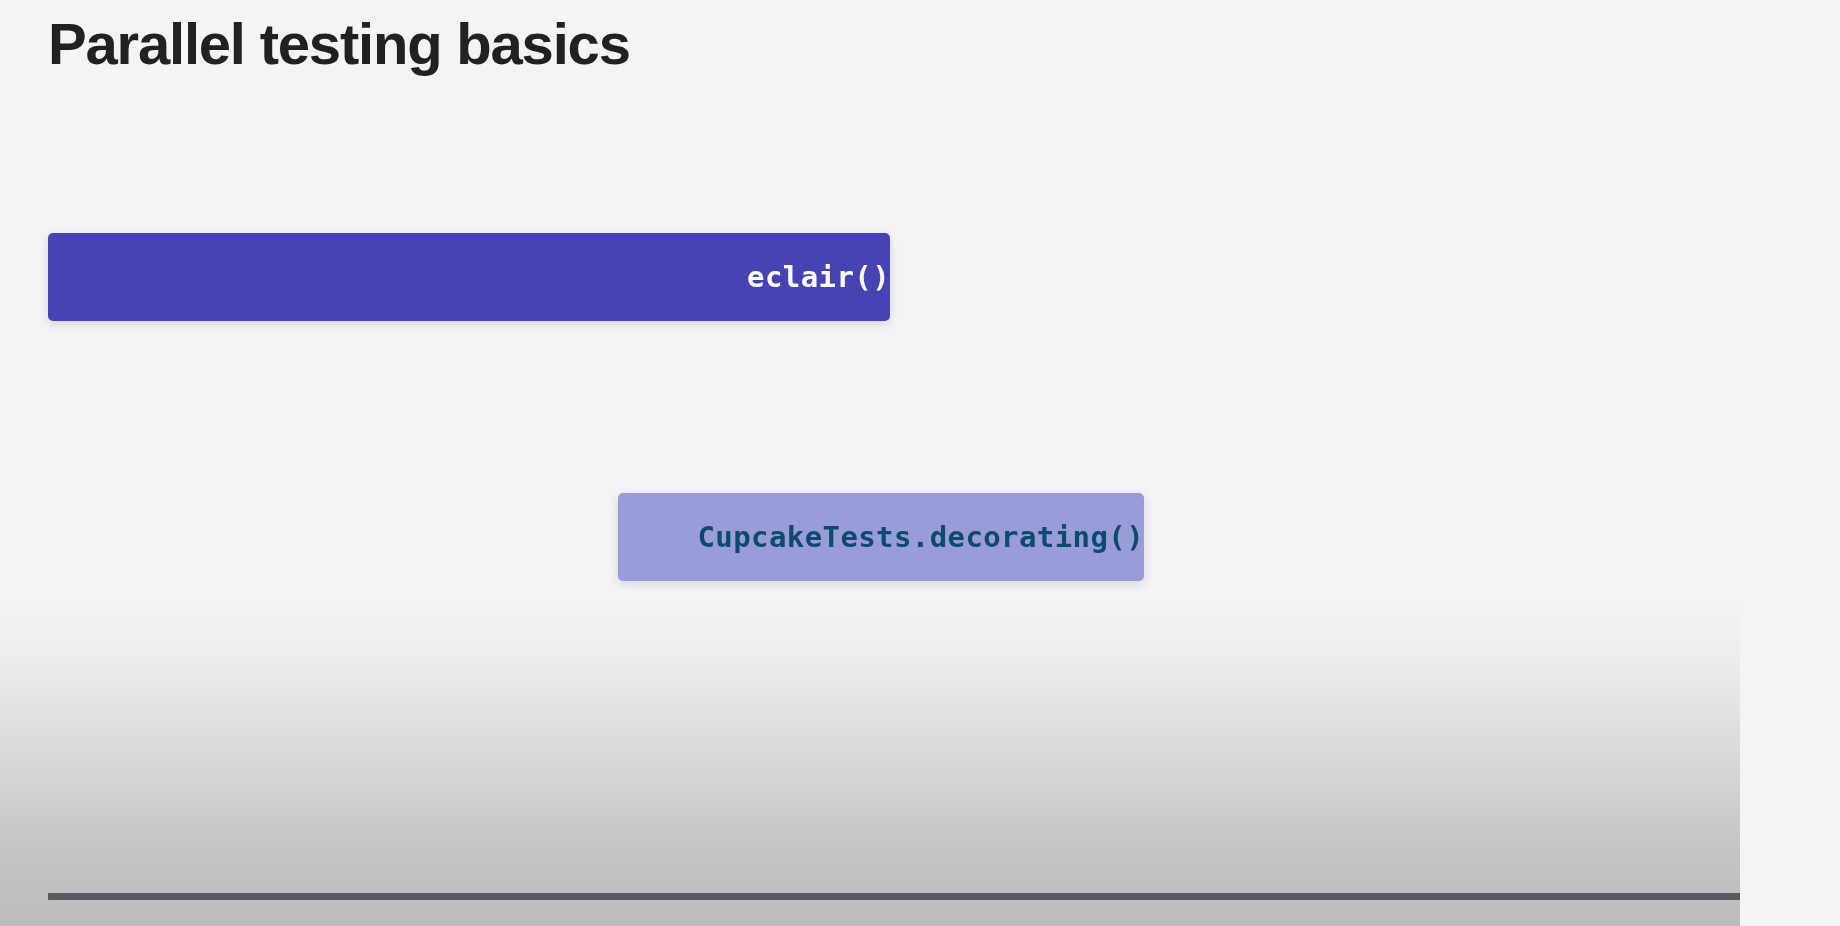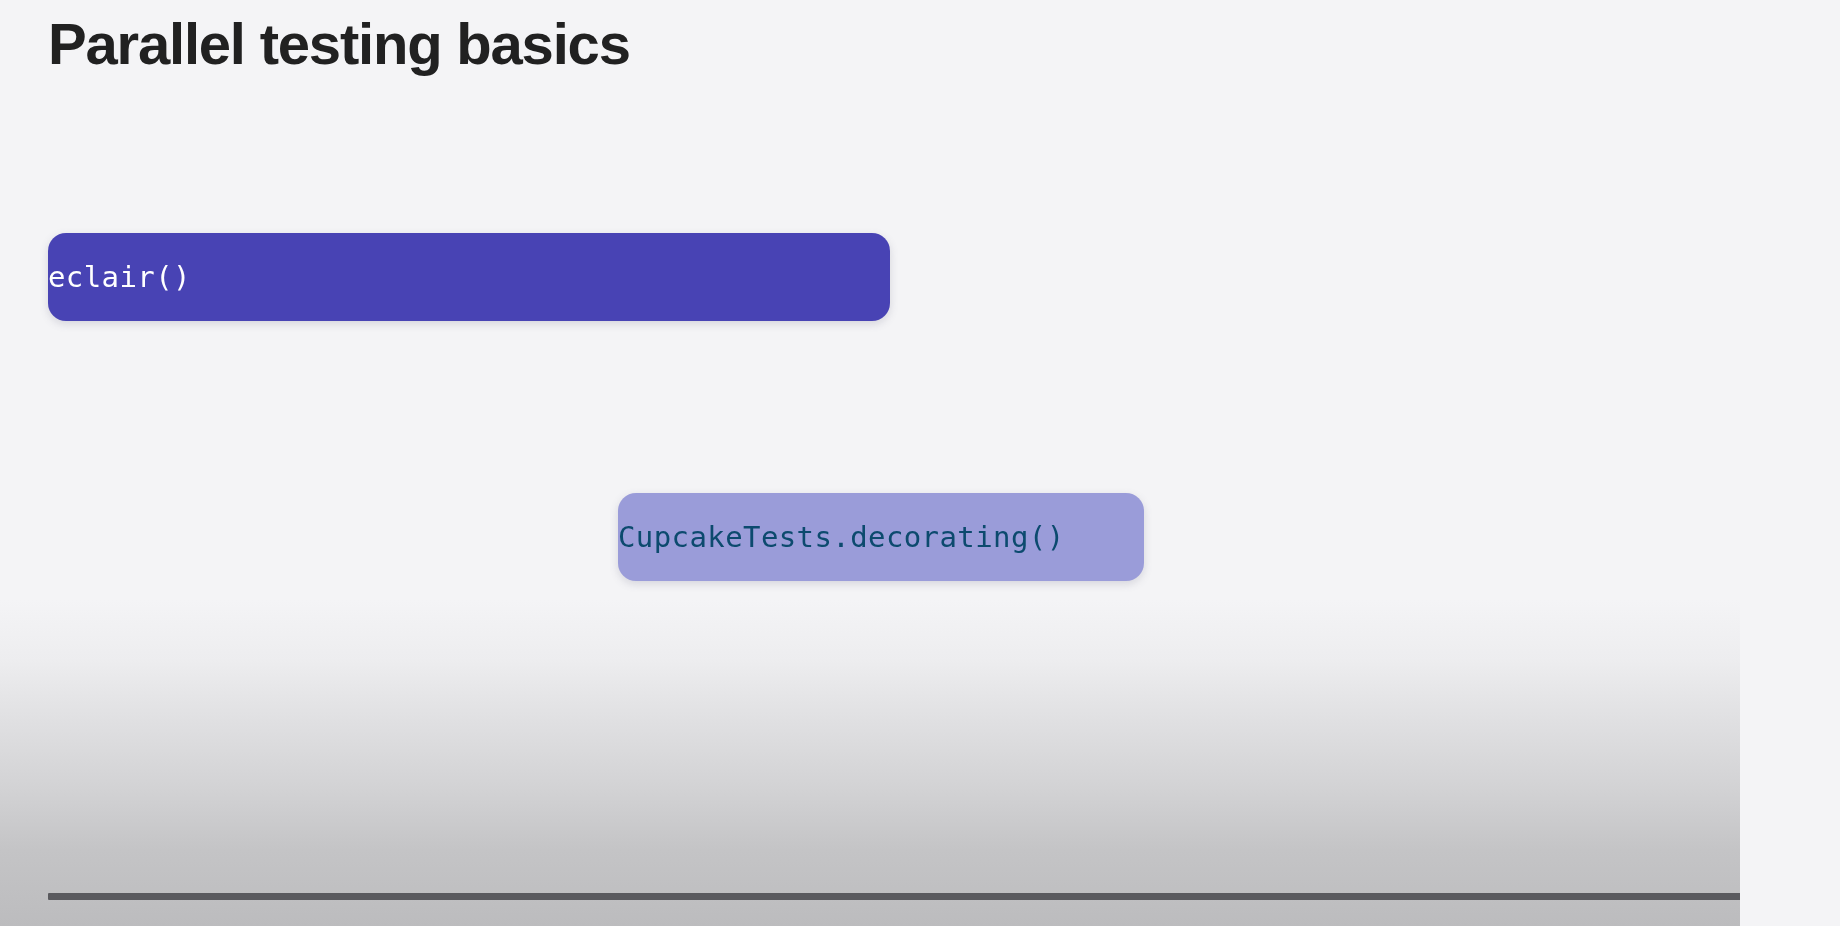--- a/index.html
+++ b/index.html
@@ -40,26 +40,27 @@
     font-weight: bold;
     letter-spacing: -1.2px;
     color: #212121;
     white-space: nowrap;
   }
 
   
   .bar {
     position: absolute;
     height: 88px;
-    border-radius: 18px;
+    border-radius: 5px;
     box-shadow: 0 3px 9px rgba(90, 90, 120, 0.20);
     display: flex;
     align-items: center;
-    justify-content: flex-start;
+    justify-content: flex-end;
     box-sizing: border-box;
+    font-weight: bold;
   }
   .bar-label {
     font-family: "DejaVu Sans Mono", "Liberation Mono", monospace;
     font-size: 29px;
     letter-spacing: 0.4px;
     white-space: nowrap;
     user-select: none;
   }
 
   

